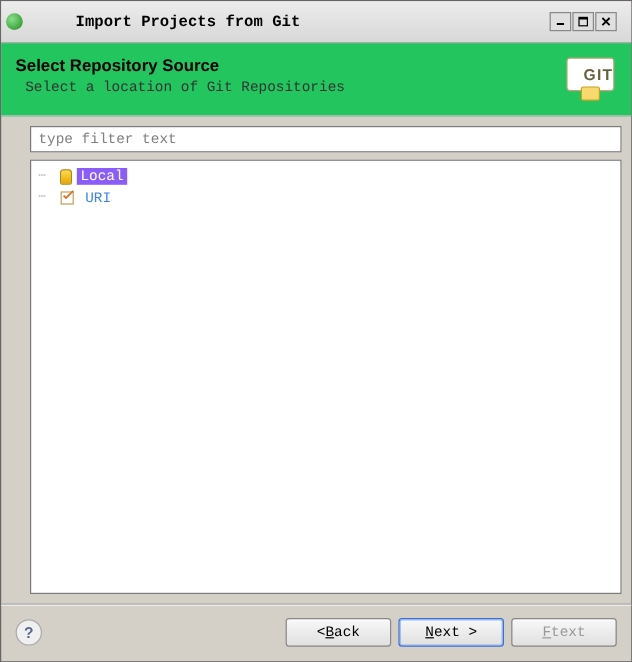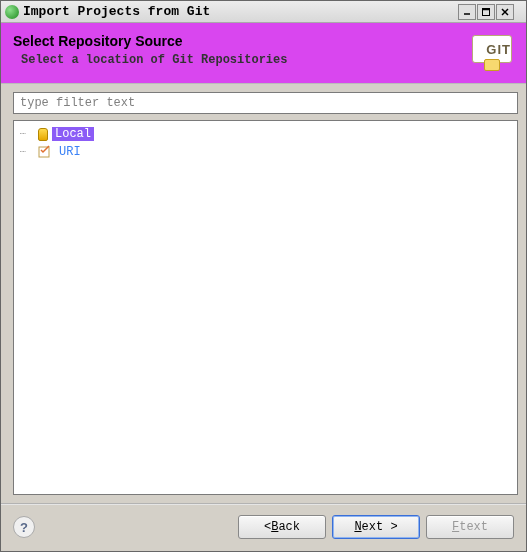--- a/index.html
+++ b/index.html
@@ -13,26 +13,27 @@
 }
 .window {
   width: 527px;
   height: 552px;
   border: 1px solid #666;
   background: #d4d0c8;
   display: flex;
   flex-direction: column;
 }
 .titlebar {
-  height: 22px;
+  height: 35px;
   background: linear-gradient(180deg, #ececec 0%, #d8d8d8 100%);
   display: flex;
   align-items: center;
   padding: 0 12px 0 4px;
   border-bottom: 1px solid #aaa;
+  gap: 40px;
 }
 .titlebar .app-icon {
   width: 14px; height: 14px;
   border-radius: 50%;
   background: radial-gradient(circle at 35% 35%, #8be08b, #1e8a1e);
   margin-right: 4px;
   flex-shrink: 0;
 }
 .titlebar .title {
   font-family: "Courier New", monospace;
@@ -45,40 +46,39 @@
 .titlebar .win-btn {
   width: 18px; height: 16px;
   border: 1px solid #888;
   background: #e0e0e0;
   display: flex; align-items: center; justify-content: center;
   font-size: 10px;
   cursor: pointer;
   margin-left: 1px;
 }
 .header {
-  background: #d946ef;
+  background: #22c55e;
   padding: 10px 12px 12px 12px;
   display: flex;
   align-items: flex-start;
   border-bottom: 1px solid #bbb;
 }
 .header-text { flex: 1; }
 .header-title {
   font-family: Tahoma, sans-serif;
   font-size: 14px;
   font-weight: bold;
   color: #000;
   margin-bottom: 4px;
 }
 .header-sub {
   font-family: "Courier New", monospace;
   font-size: 12px;
   color: #333;
   padding-left: 8px;
-  font-weight: bold;
 }
 .git-logo {
   width: 44px; height: 38px;
   position: relative;
   flex-shrink: 0;
 }
 .git-logo .box {
   position: absolute; top: 2px; left: 2px;
   width: 40px; height: 28px;
   border: 1px solid #b8a878;
@@ -97,21 +97,21 @@
   position: absolute;
   bottom: 0; left: 50%;
   transform: translateX(-50%);
   width: 16px; height: 12px;
   background: #f7d96f;
   border: 1px solid #c8a020;
   border-radius: 2px;
 }
 .content {
   flex: 1;
-  padding: 8px 8px 0 12px;
+  padding: 8px 8px 0 24px;
   display: flex;
   flex-direction: column;
 }
 .filter-input {
   width: 100%;
   height: 22px;
   border: 1px solid #7a7a7a;
   background: #fff;
   font-family: "Courier New", monospace;
   font-size: 12px;

